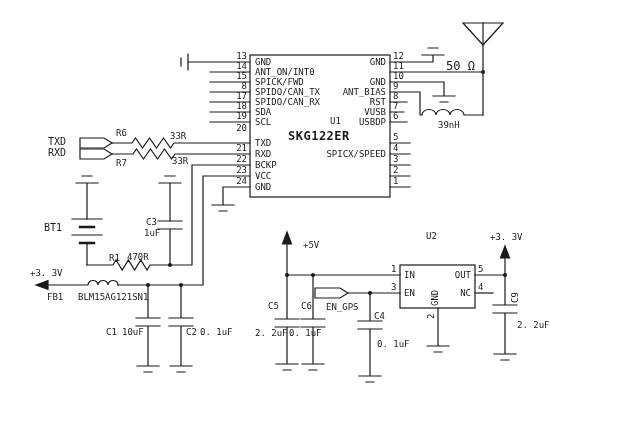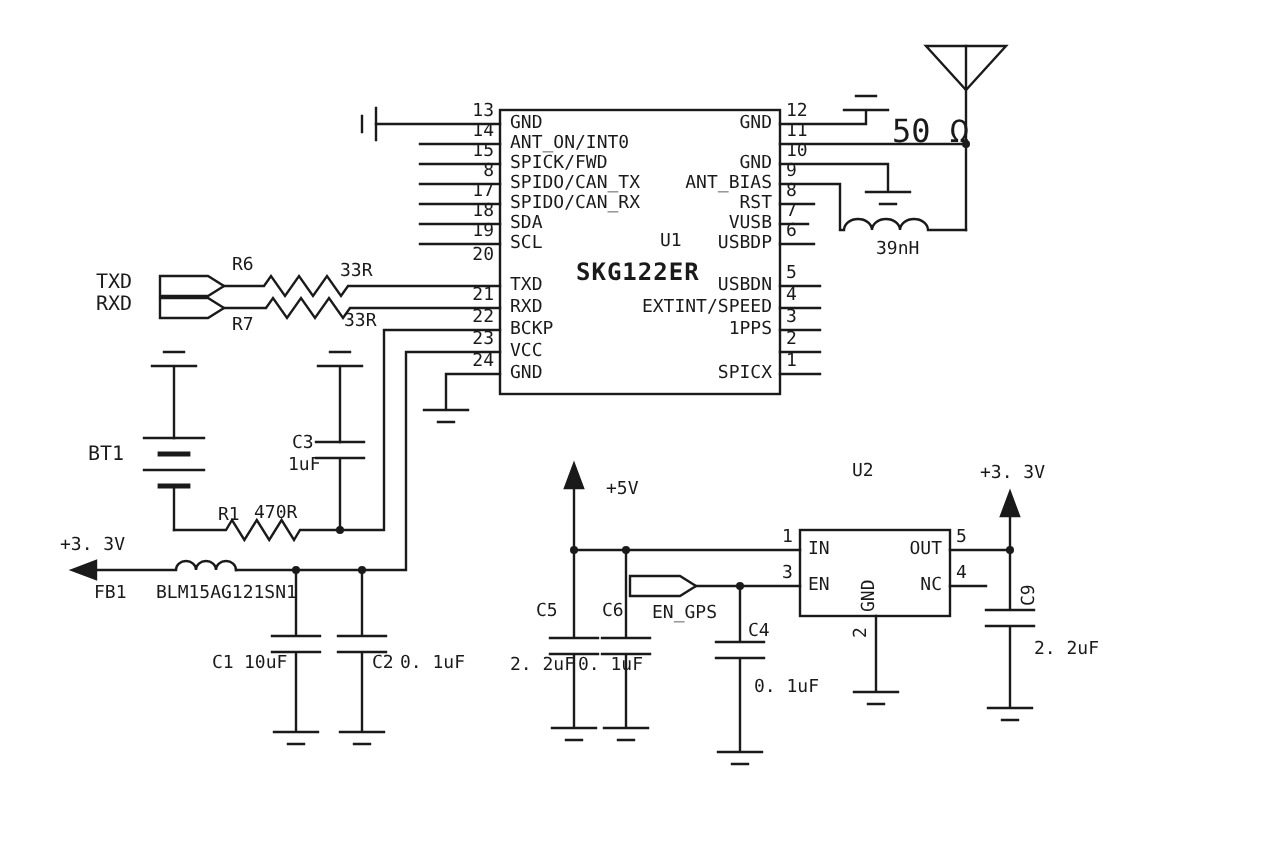--- a/index.html
+++ b/index.html
@@ -1,21 +1,21 @@
 <!DOCTYPE html>
 <html><head>
 <meta charset="utf-8">
 <style>
   html,body{margin:0;padding:0;background:#fff}
   .canvas{position:relative;width:640px;height:422px;background:#ffffff;overflow:hidden;
           font-family:"DejaVu Sans Mono","Liberation Mono",monospace;color:#1a1a1a}
   .canvas svg{position:absolute;left:0;top:0}
   .lbl{position:absolute;font-size:9px;line-height:10px;white-space:pre;color:#1a1a1a}
   .md{font-size:10px}
-  .big{font-size:16px}
+  .big{font-size:12px}
   .bold{font-weight:bold;letter-spacing:.5px;font-size:12px}
   .r{text-align:right}
   .w32{width:32px}
   .w128{width:128px}
   .w43{width:43px}
   .rot{transform-origin:0 0;transform:rotate(-90deg)}
 </style>
 </head>
 <body>
 
@@ -227,24 +227,21 @@
   <span class="lbl" style="left:393px;top:154px">3</span>
   <span class="lbl" style="left:393px;top:165px">2</span>
   <span class="lbl" style="left:393px;top:176px">1</span>
 
   <span class="lbl r w128" style="left:258px;top:57px">GND</span>
   <span class="lbl r w128" style="left:258px;top:77px">GND</span>
   <span class="lbl r w128" style="left:258px;top:97px">RST</span>
   <span class="lbl r w128" style="left:258px;top:87px">ANT_BIAS</span>
   <span class="lbl r w128" style="left:258px;top:117px">USBDP</span>
   <span class="lbl r w128" style="left:258px;top:107px">VUSB</span>
-  <span class="lbl r w128" style="left:258px;top:138px">USBDN</span>
-  <span class="lbl r w128" style="left:258px;top:149px">EXTINT/SPEED</span>
-  <span class="lbl r w128" style="left:258px;top:160px">1PPS</span>
-  <span class="lbl r w128" style="left:258px;top:182px">SPICX</span>
+  <span class="lbl r w128" style="left:258px;top:149px">SPICX/SPEED</span>
 
   <span class="lbl" style="left:303px;top:240px">+5V</span>
   <span class="lbl" style="left:268px;top:301px">C5</span>
   <span class="lbl" style="left:255px;top:328px">2. 2uF</span>
   <span class="lbl" style="left:301px;top:301px">C6</span>
   <span class="lbl" style="left:289px;top:328px">0. 1uF</span>
   <span class="lbl" style="left:374px;top:311px">C4</span>
   <span class="lbl" style="left:377px;top:339px">0. 1uF</span>
 
   <span class="lbl" style="left:426px;top:231px">U2</span>

